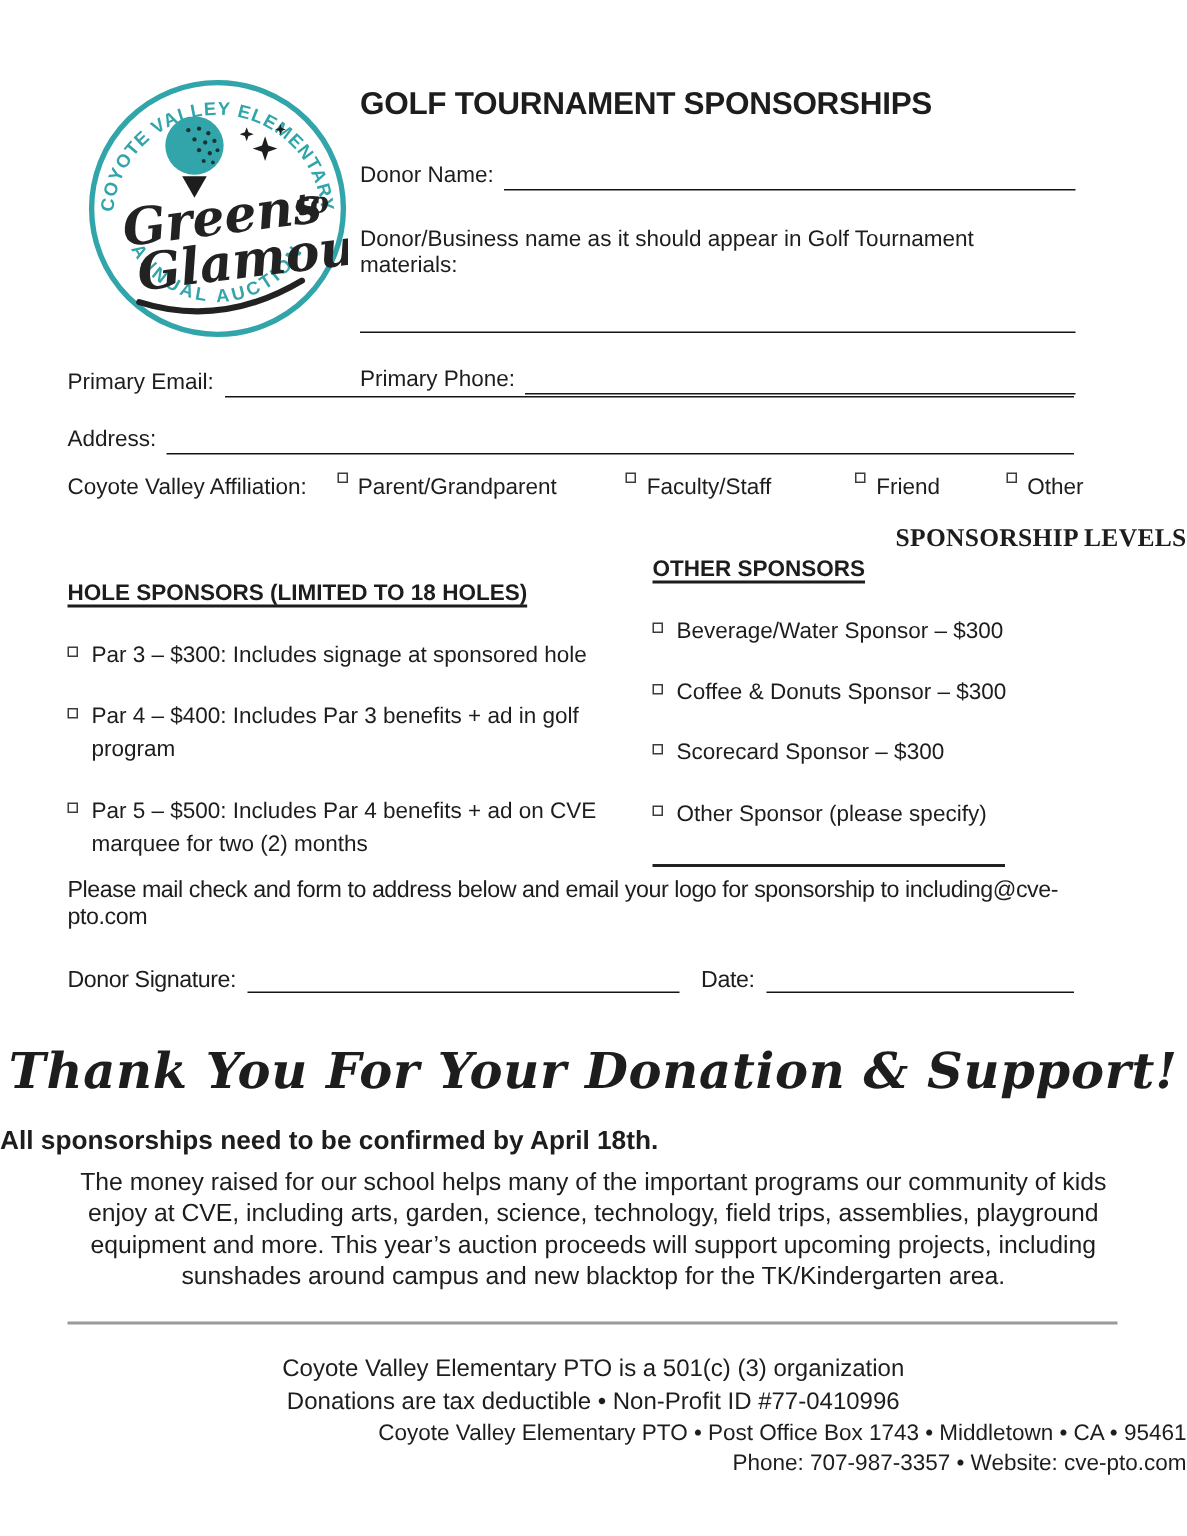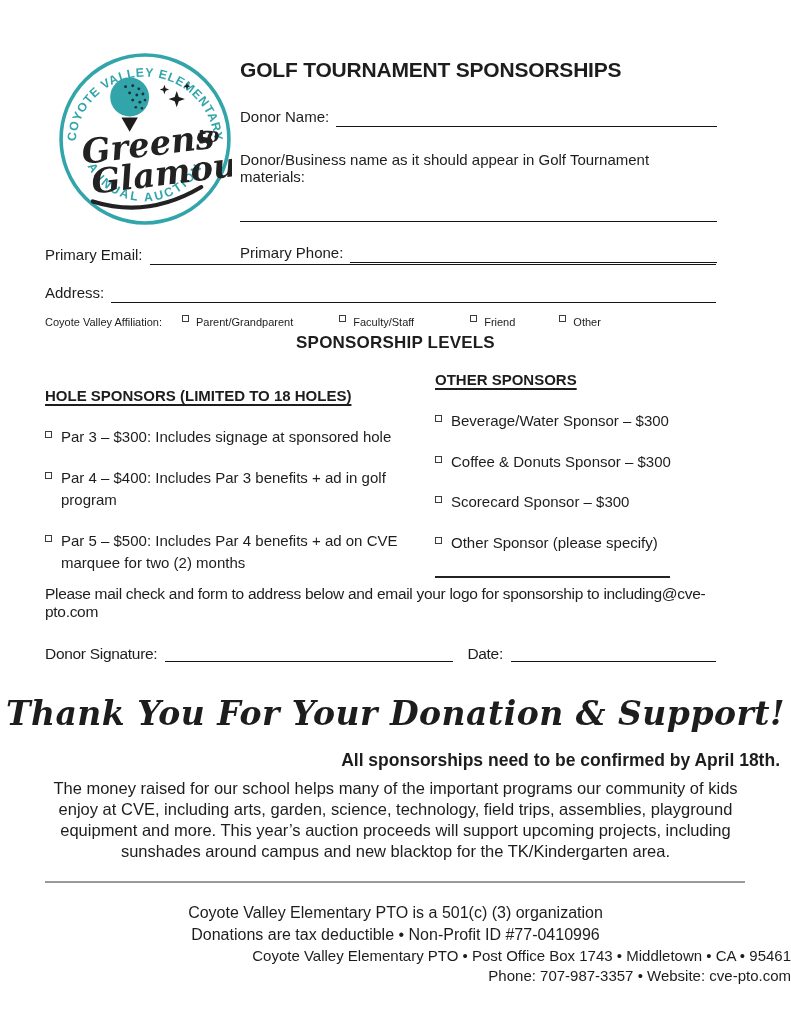--- a/index.html
+++ b/index.html
@@ -18,31 +18,31 @@
   .frow .lbl { white-space:nowrap; padding-right:7px; padding-bottom:2px; }
   .wline { flex:1; border-bottom:1.6px solid #151515; height:1.1em; }
   .biz-label { font-size:15px; margin-top:24px; }
   .full-line { border-bottom:1.6px solid #151515; margin-top:36px; height:0; }
   .mt { margin-top:22px; }
 
   
   .abs { position:absolute; }
   .row-email   { left:45px; top:246px; width:671px; }
   .row-address { left:45px; top:284px; width:671px; }
-  .row-affil   { left:45px; top:316px; width:700px; display:flex; align-items:center; font-size:11px; }
+  .row-affil   { left:45px; top:316px; width:700px; display:flex; align-items:center; font-size:15px; }
   .row-affil .lbl { white-space:nowrap; }
 
   .chk { display:inline-block; width:7px; height:7px; border:1.2px solid #3c3c3c; flex:0 0 auto; }
   .affil-opt { display:flex; align-items:flex-start; cursor:default; }
   .affil-opt .chk { margin-right:7px; position:relative; top:-1px; }
   .ml1 { margin-left:20px; } .ml2 { margin-left:46px; } .ml3 { margin-left:56px; } .ml4 { margin-left:44px; }
 
   
-  .levels-heading { position:absolute; left:0; top:333px; width:791px; text-align:center;
-                    font-size:17px; font-weight:bold; letter-spacing:0.2px; }
+  .levels-heading { position:absolute; left:0; top:349px; width:791px; text-align:right;
+                    font-size:17px; font-weight:bold; letter-spacing:0.2px;font-family:Liberation Serif, serif; }
   .col { position:absolute; font-size:15px; }
   .col-left  { left:45px; top:387px; width:390px; }
   .col-right { left:435px; top:371px; width:290px; }
   .col-head { font-weight:bold; text-decoration:underline; text-decoration-thickness:1.6px;
               text-underline-offset:3px; margin-bottom:22px; white-space:nowrap; }
   .item { display:flex; align-items:flex-start; margin-bottom:18px; line-height:1.5; }
   .item .chk { margin-right:9px; margin-top:5px; }
   .preline { white-space:pre-line; }
   .specify-line { width:235px; border-bottom:2px solid #222; margin-top:22px; margin-left:0; }
 
@@ -52,21 +52,21 @@
              font-size:15.5px; letter-spacing:-0.3px; }
   .sig-row .lbl { white-space:nowrap; padding-bottom:2px; }
   .sig-line1 { width:288px; border-bottom:1.8px solid #151515; height:1.1em; margin-left:8px; }
   .date-lbl { margin-left:14px; }
   .sig-line2 { flex:1; border-bottom:1.8px solid #151515; height:1.1em; margin-left:8px; }
 
   
   .thanks-script { position:absolute; left:0; top:694px; width:791px; text-align:center;
                    font-family:"DejaVu Serif", serif; font-style:italic; font-weight:bold;
                    font-size:33px; letter-spacing:0.5px; }
-  .confirm { position:absolute; left:12px; top:750px; width:768px; text-align:right;
+  .confirm { position:absolute; left:0; top:750px; width:768px; text-align:left;
              font-size:17.5px; font-weight:bold; }
   .body-par { position:absolute; left:40px; top:778px; width:711px; text-align:center;
               font-size:16.5px; line-height:1.28; }
 
   
   .divider { position:absolute; left:45px; top:881px; width:700px; border-top:2px solid #9a9a9a; }
   .footer-a { position:absolute; left:0; top:902px; width:791px; text-align:center;
               font-size:16px; line-height:1.35; }
   .footer-b { position:absolute; left:0; top:946px; width:791px; text-align:right;
               font-size:15px; line-height:1.3; }

